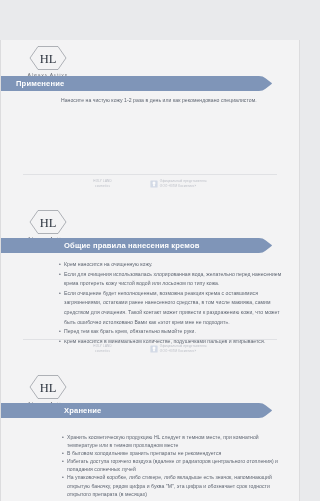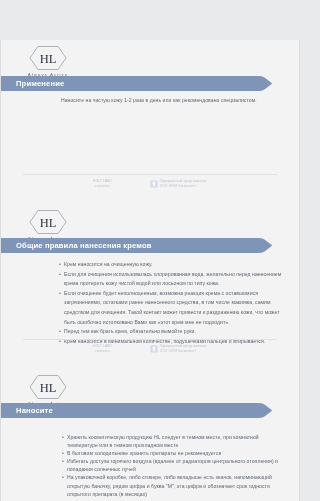--- a/index.html
+++ b/index.html
@@ -34,21 +34,21 @@
     color: #6b6f77; margin-top: 1px;
     font-family: "Liberation Sans", sans-serif;
     white-space: nowrap;
   }
 
   
   .banner {
     position: absolute; left: 0; top: 36px;
     width: 272px; height: 15px;
   }
-  .s2 .banner, .s3 .banner { top: 34px; }
+  .s2 .banner, .s3 .banner { top: 34px; padding-left: 48px; }
   .banner .bg { position: absolute; inset: 0; }
   .banner .bg svg { display: block; }
   .banner .txt {
     position: absolute; left: 15px; top: 0; height: 15px;
     line-height: 15px;
     font-size: 7.6px; font-weight: bold; color: #ffffff;
     letter-spacing: .15px; white-space: nowrap;
   }
 
   
@@ -208,21 +208,21 @@
       </div>
       <div class="logo-tag">Always Active</div>
     </div>
 
     <div class="banner">
       <div class="bg">
         <svg viewBox="0 0 272 15" width="272" height="15">
           <path d="M0,0 L258,0 Q262,0 264.5,2.2 L270,6.6 Q272,7.5 270,8.4 L264.5,12.8 Q262,15 258,15 L0,15 Z" fill="#7f95b8"></path>
         </svg>
       </div>
-      <div class="banner txt">Наносите</div>
+      <div class="banner txt">Хранение</div>
     </div>
 
     <div class="body-area">
       <div class="ptxt bullet">Хранить косметическую продукцию HL следует в темном месте, при комнатной температуре или в темном прохладном месте</div>
       <div class="ptxt bullet">В бытовом холодильнике хранить препараты не рекомендуется</div>
       <div class="ptxt bullet">Избегать доступа горячего воздуха (вдалеке от радиаторов центрального отопления) и попадания солнечных лучей</div>
       <div class="ptxt bullet">На упаковочной коробке, либо стикере, либо вкладыше есть значок, напоминающий открытую баночку, рядом цифра и буква "М", эта цифра и обозначает срок годности открытого препарата (в месяцах)</div>
     </div>
 
     <div class="footer">

